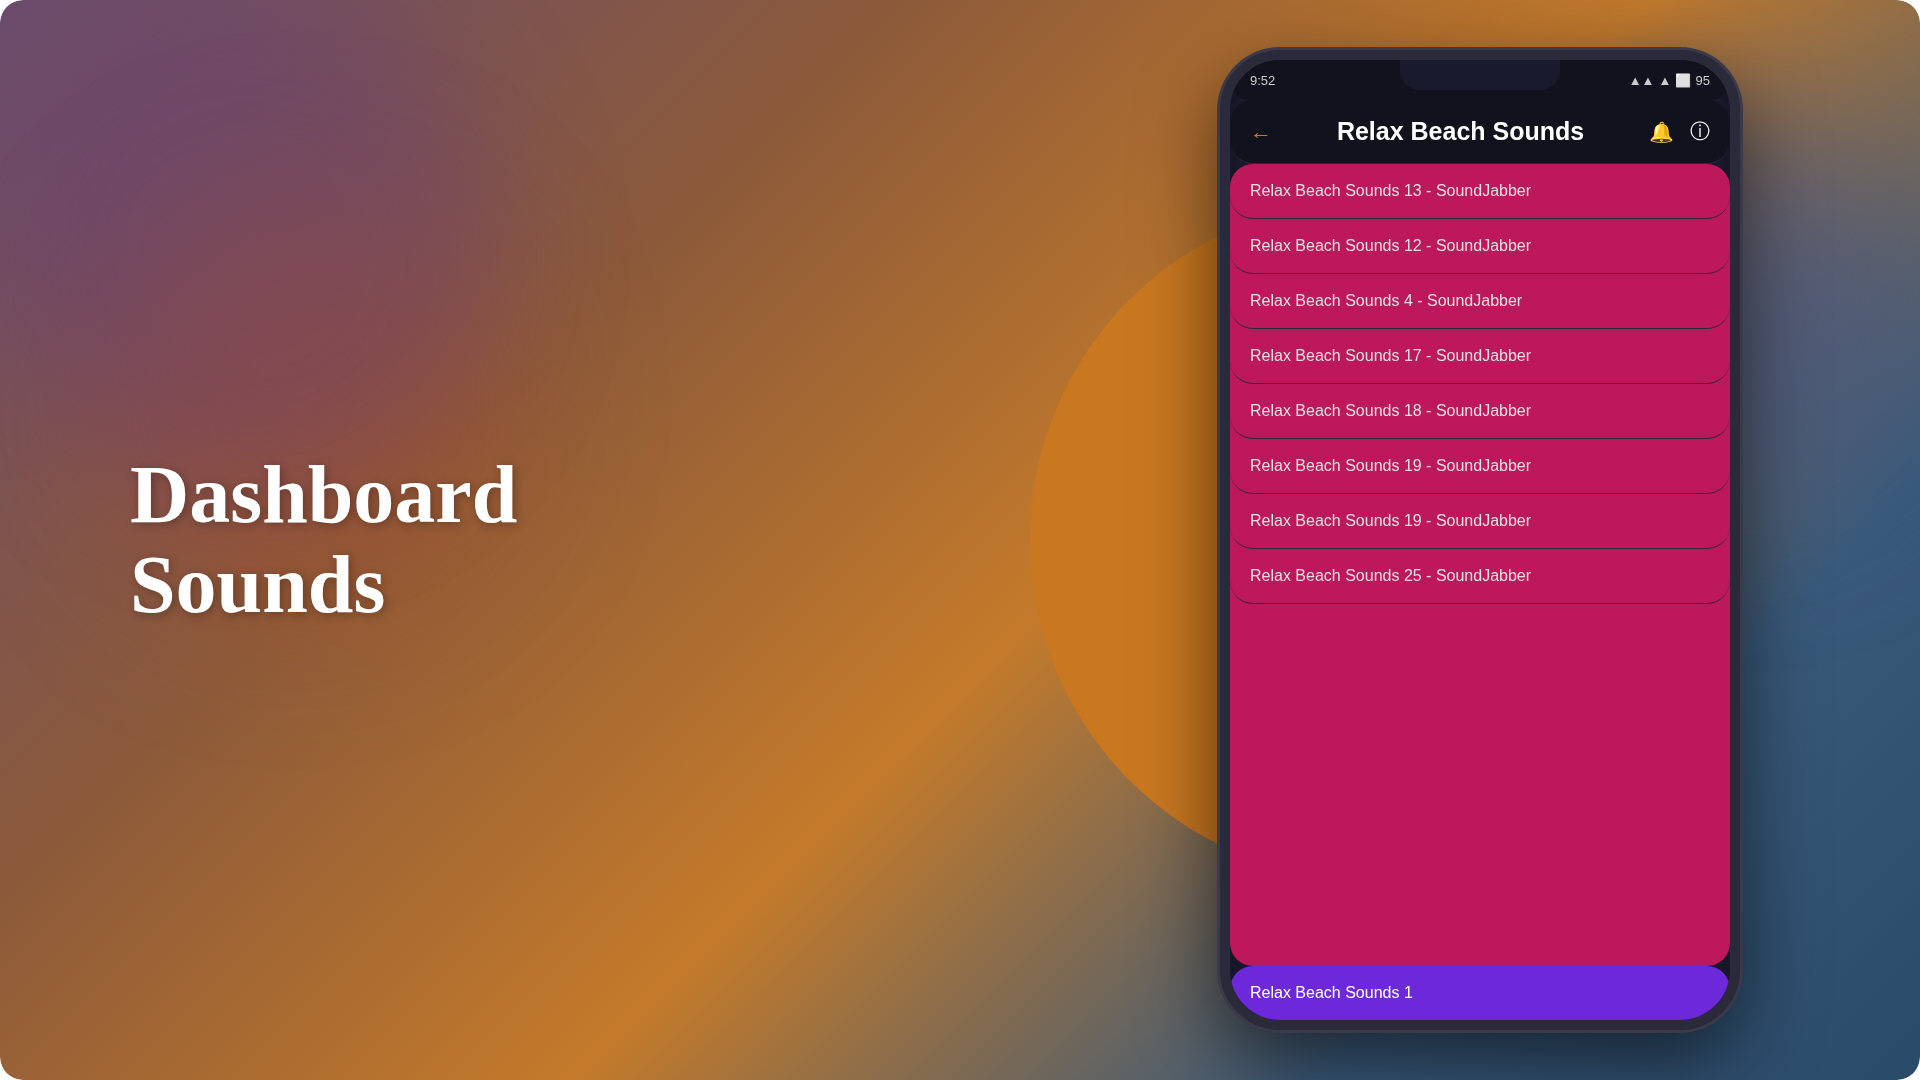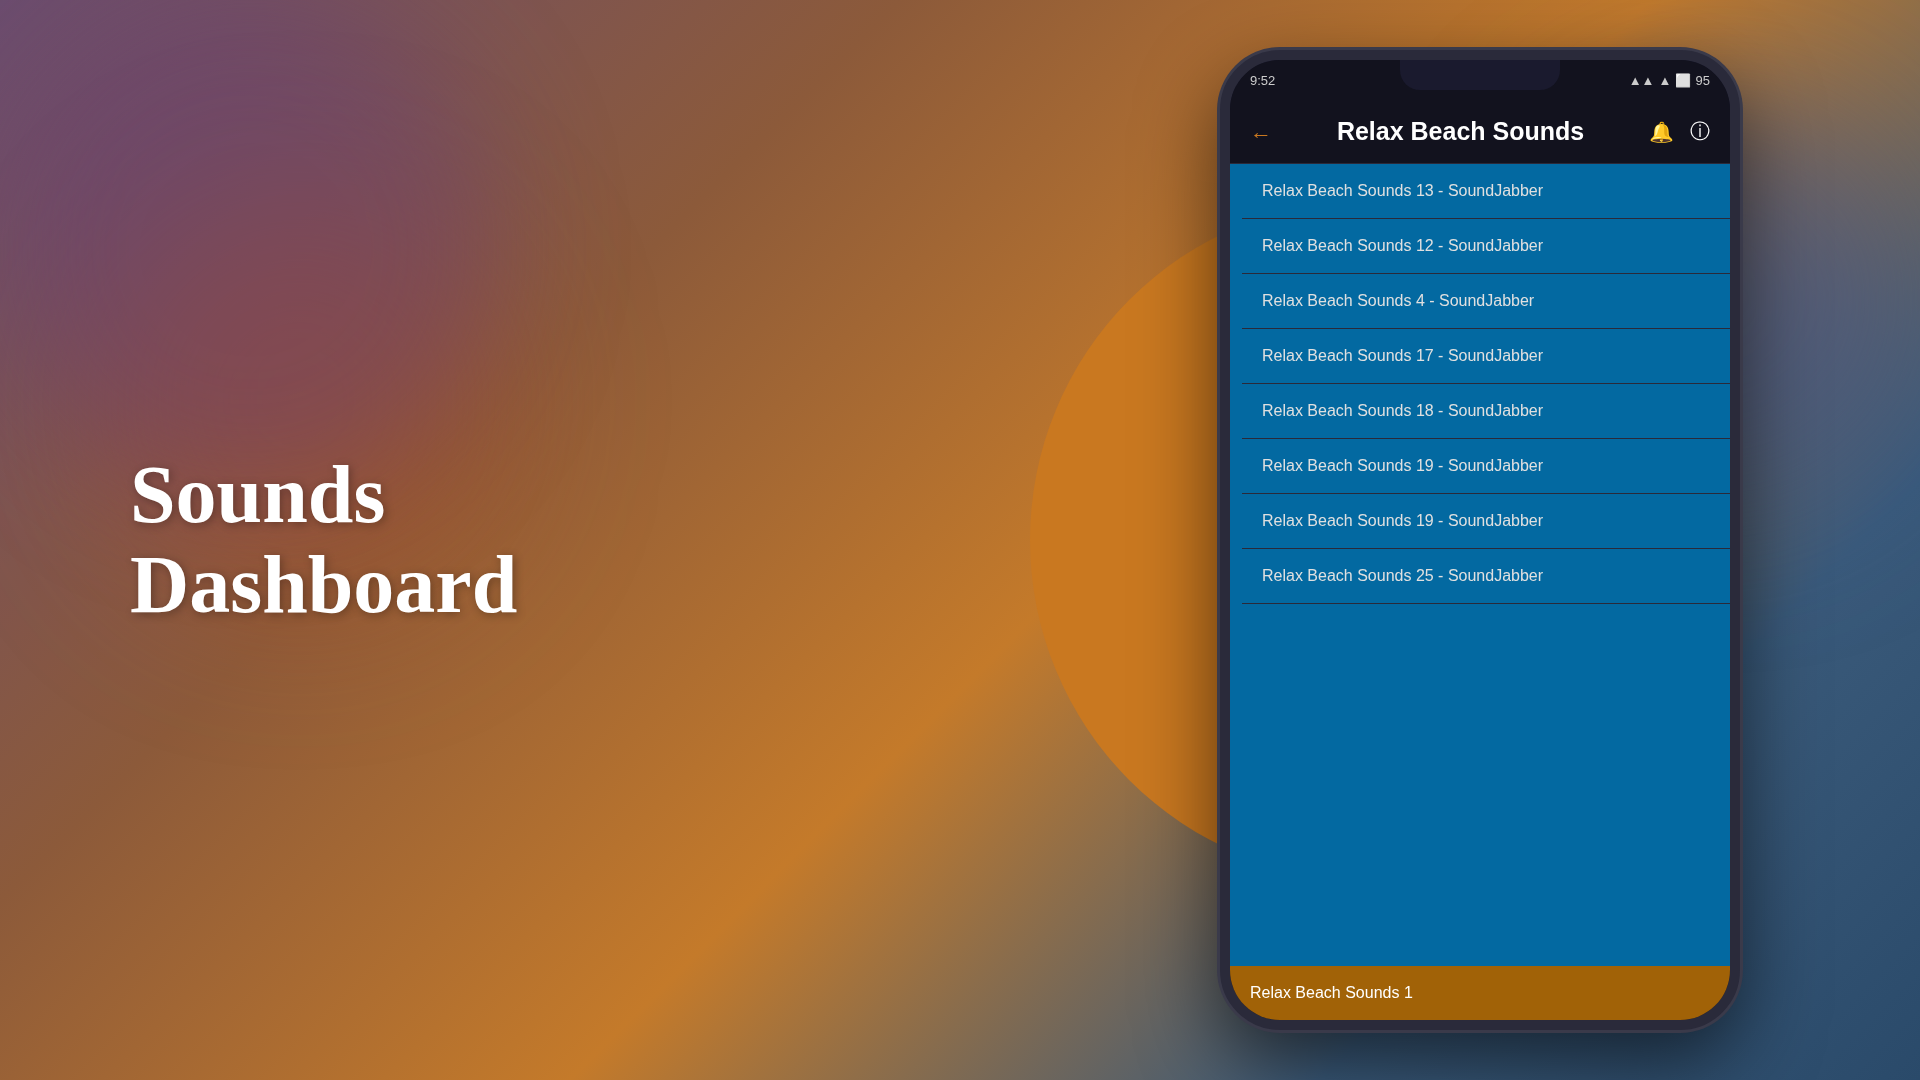--- a/index.html
+++ b/index.html
@@ -1,15 +1,15 @@
 <!DOCTYPE html>
 <html><head>
   <meta charset="utf-8">
   <style>
-    * { margin: 0; padding: 0; box-sizing: border-box; }
+    * { margin: 0; padding: 0; box-sizing: border-box; border-radius: 23px; }
 
     body {
       width: 1920px;
       height: 1080px;
       overflow: hidden;
       font-family: Georgia, 'Times New Roman', serif;
       position: relative;
     }
 
     
@@ -157,38 +157,37 @@
     }
 
     .header-icon {
       color: #fff;
       font-size: 20px;
       cursor: pointer;
     }
 
     
     .song-list {
-      background: #0369a1;
+      background: #be185d;
       flex: 1;
       overflow: hidden;
-      padding-left: 12px;
     }
 
     .song-item {
       padding: 18px 20px;
       border-bottom: 1px solid #2a2a3a;
       color: #e0e0e0;
       font-family: Arial, sans-serif;
       font-size: 16px;
       cursor: pointer;
     }
 
     
     .song-item-highlight {
-      background: #a16207;
+      background: #6d28d9;
       color: #fff;
       padding: 18px 20px;
       font-family: Arial, sans-serif;
       font-size: 16px;
       cursor: pointer;
     }
 
     .phone-content {
       display: flex;
       flex-direction: column;
@@ -197,22 +196,22 @@
   </style>
 </head>
 <body>
 
 <div class="bg"></div>
 <div class="bg-blur-1"></div>
 <div class="bg-blur-2"></div>
 <div class="bg-blur-3"></div>
 
 <div class="left-text">
+  <div>Dashboard</div>
   <div>Sounds</div>
-  <div>Dashboard</div>
 </div>
 
 <div class="orange-circle"></div>
 
 <div class="phone-wrapper">
   <div class="phone">
     <div class="notch"></div>
     <div class="phone-content">
 
       <div class="status-bar">

